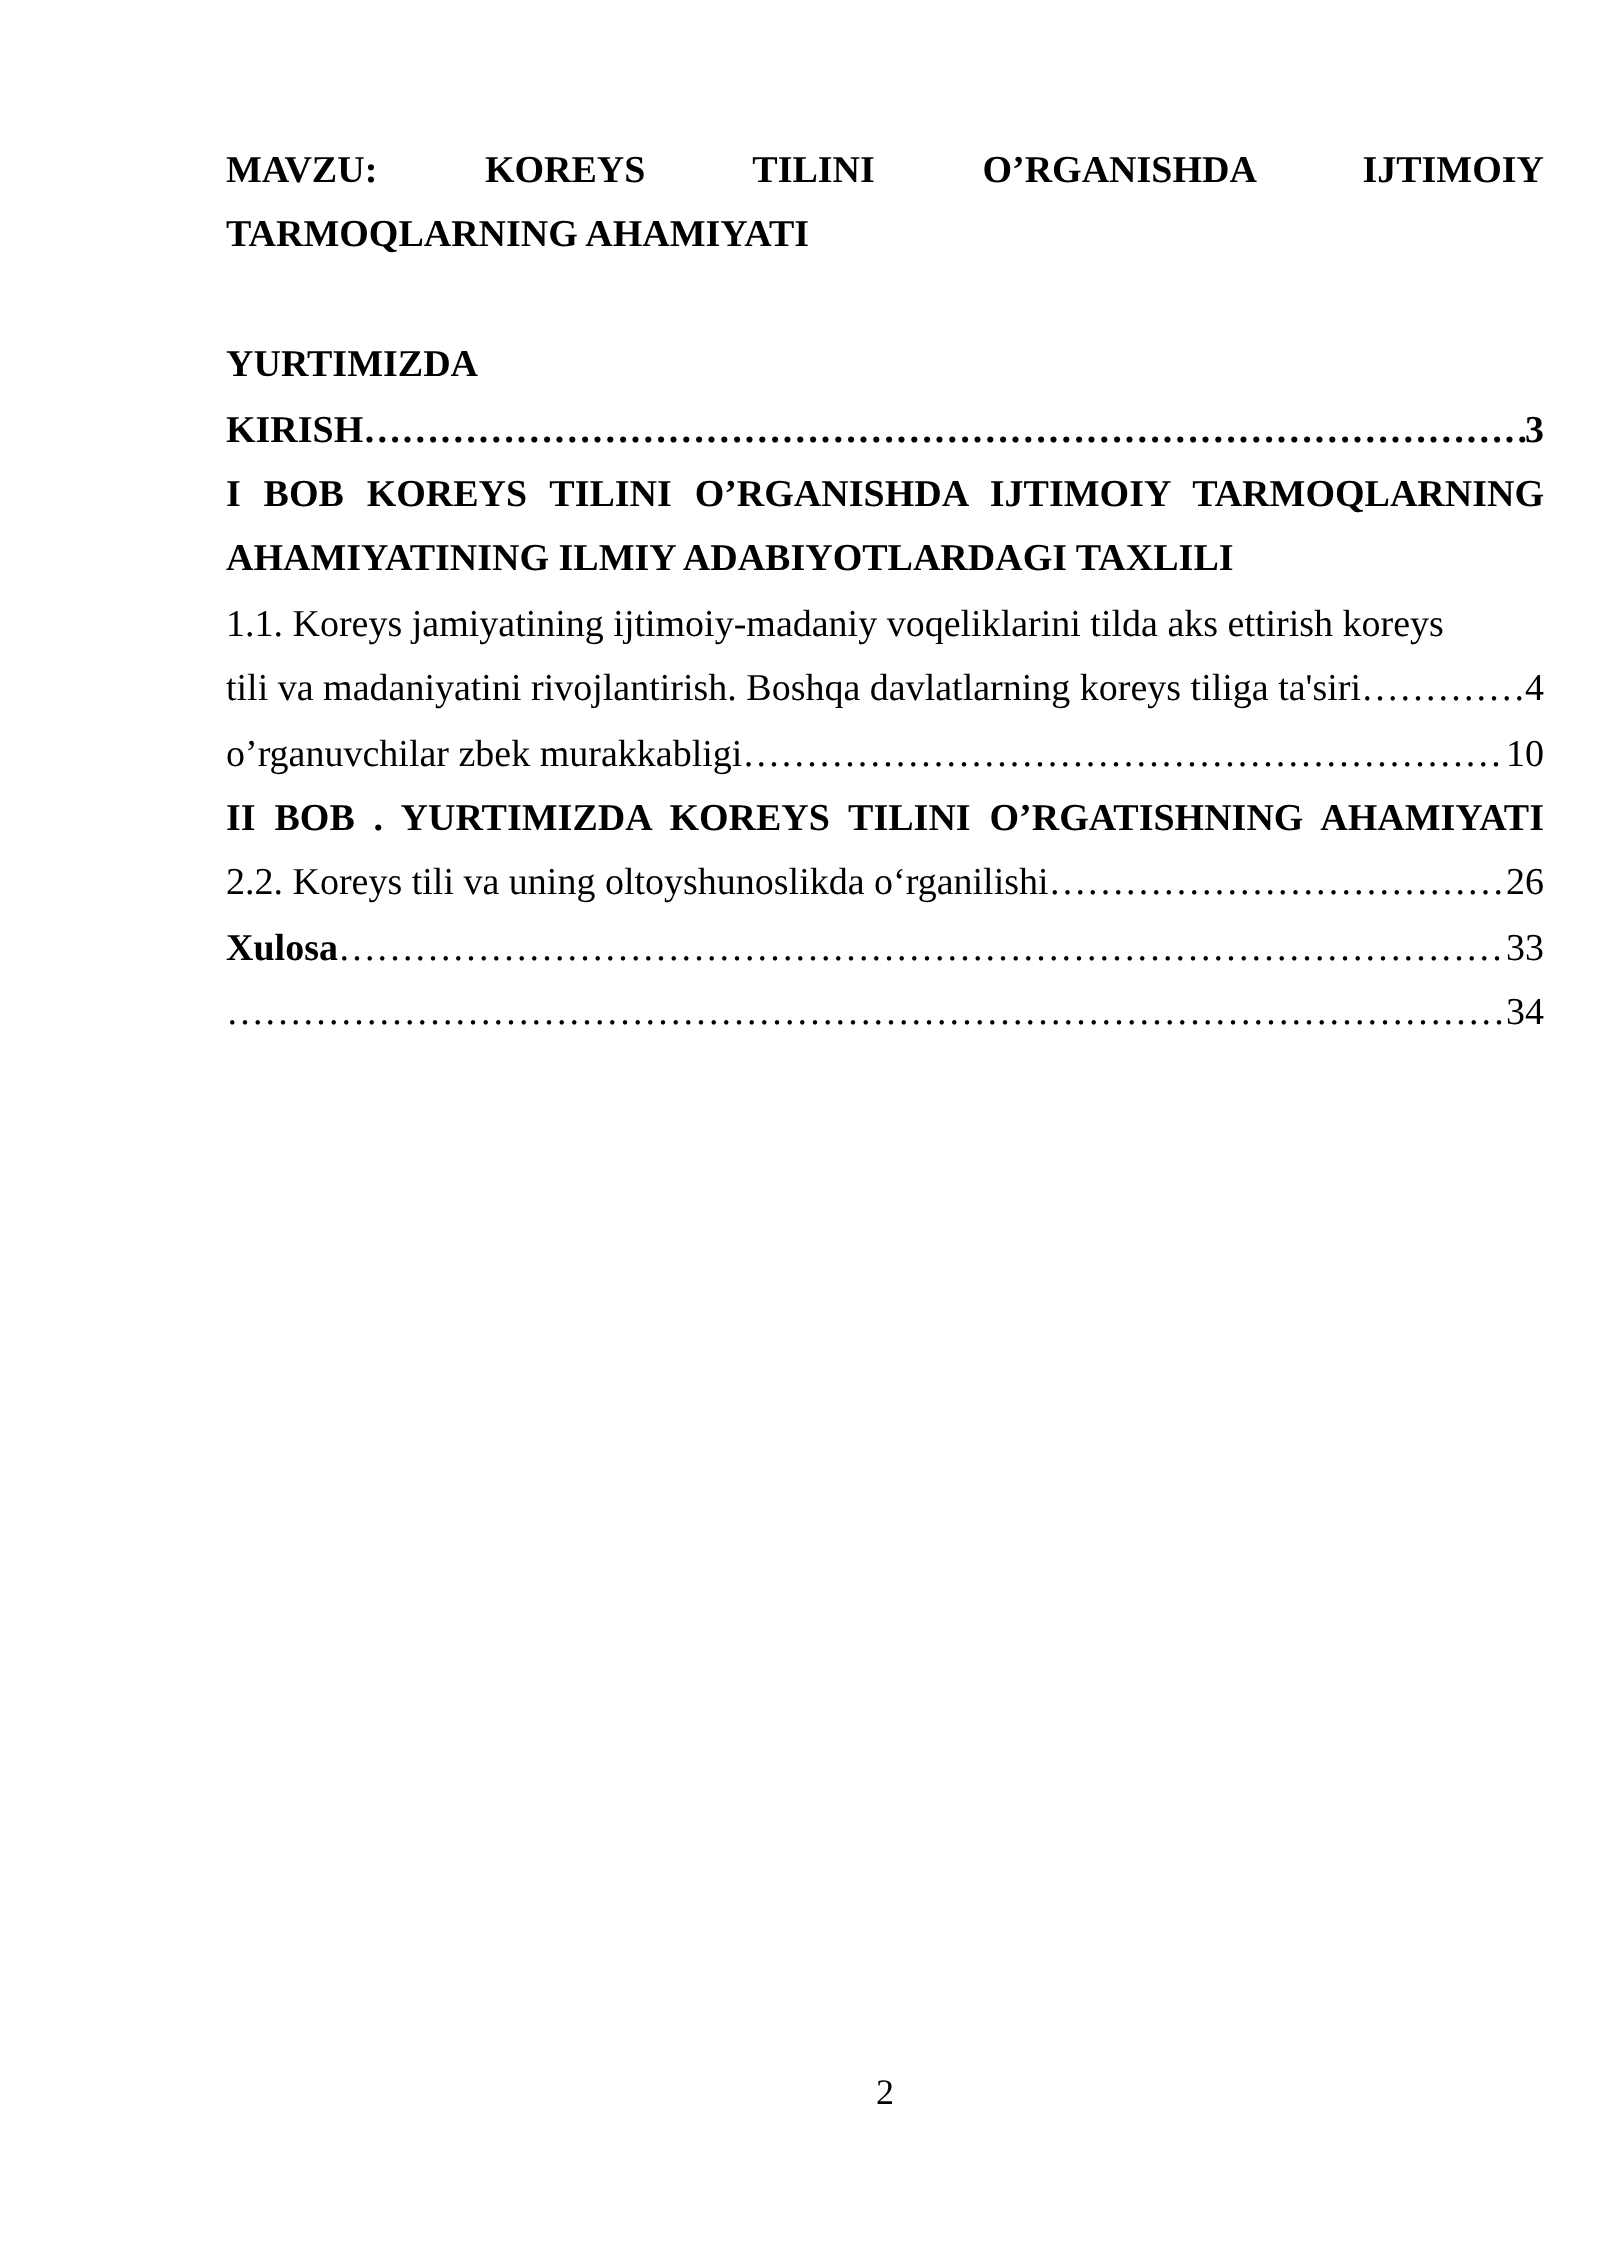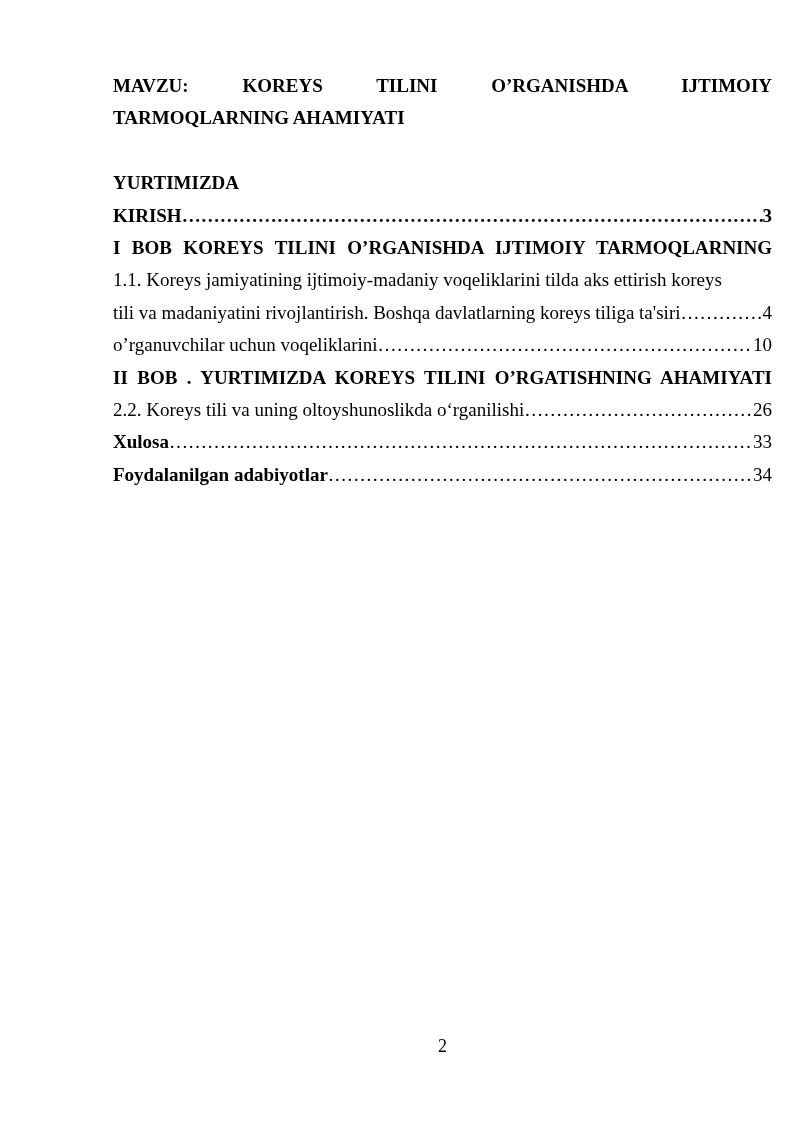--- a/index.html
+++ b/index.html
@@ -76,53 +76,53 @@
 
     <p class="line b">YURTIMIZDA</p>
 
     <div class="line toc-line b">
       <span class="lbl">KIRISH</span>
       <span class="leader">………………………………………………………………………………………………………………………………</span>
       <span class="pg">3</span>
     </div>
 
     <p class="line b jl">I BOB KOREYS TILINI O’RGANISHDA IJTIMOIY TARMOQLARNING</p>
+    <p class="line b">AHAMIYATINING ILMIY ADABIYOTLARDAGI TAXLILI</p>
 
     <p class="line">1.1. Koreys jamiyatining ijtimoiy-madaniy voqeliklarini tilda aks ettirish koreys</p>
 
     <div class="line toc-line">
       <span class="lbl">tili va madaniyatini rivojlantirish. Boshqa davlatlarning koreys tiliga ta'siri</span>
       <span class="leader">………………………………………………………………………………………………………………………………</span>
       <span class="pg">4</span>
     </div>
 
 
     <div class="line toc-line">
-      <span class="lbl">o’rganuvchilar uchun voqeliklarini</span>
+      <span class="lbl">o’rganuvchilar zbek murakkabligi</span>
       <span class="leader">………………………………………………………………………………………………………………………………</span>
       <span class="pg">10</span>
     </div>
 
     <p class="line b jl">II BOB . YURTIMIZDA KOREYS TILINI O’RGATISHNING AHAMIYATI</p>
 
 
     <div class="line toc-line">
       <span class="lbl">2.2. Koreys tili va uning oltoyshunoslikda o‘rganilishi </span>
       <span class="leader">………………………………………………………………………………………………………………………………</span>
       <span class="pg">26</span>
     </div>
 
     <div class="line toc-line">
       <span class="lbl b">Xulosa</span>
       <span class="leader">………………………………………………………………………………………………………………………………</span>
       <span class="pg">33</span>
     </div>
 
     <div class="line toc-line">
-      <span class="lbl b">Foydalanilgan adabiyotlar</span>
       <span class="leader">………………………………………………………………………………………………………………………………</span>
       <span class="pg">34</span>
     </div>
 
   </div>
 
   <div class="footer">2</div>
 </div>
 
 </body></html>

